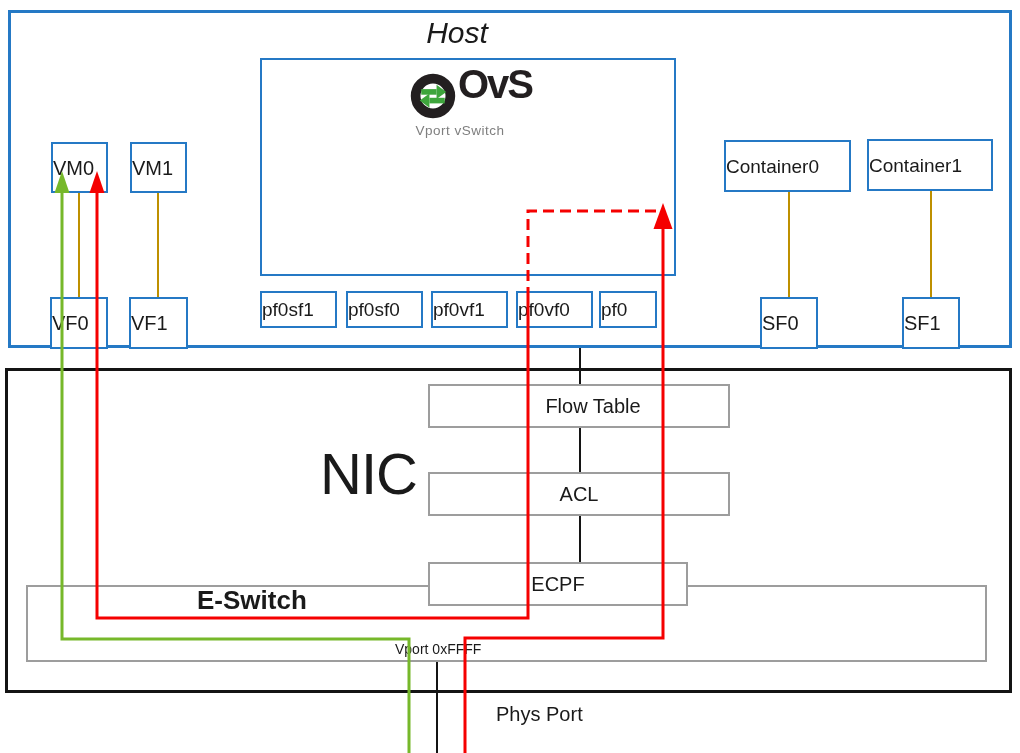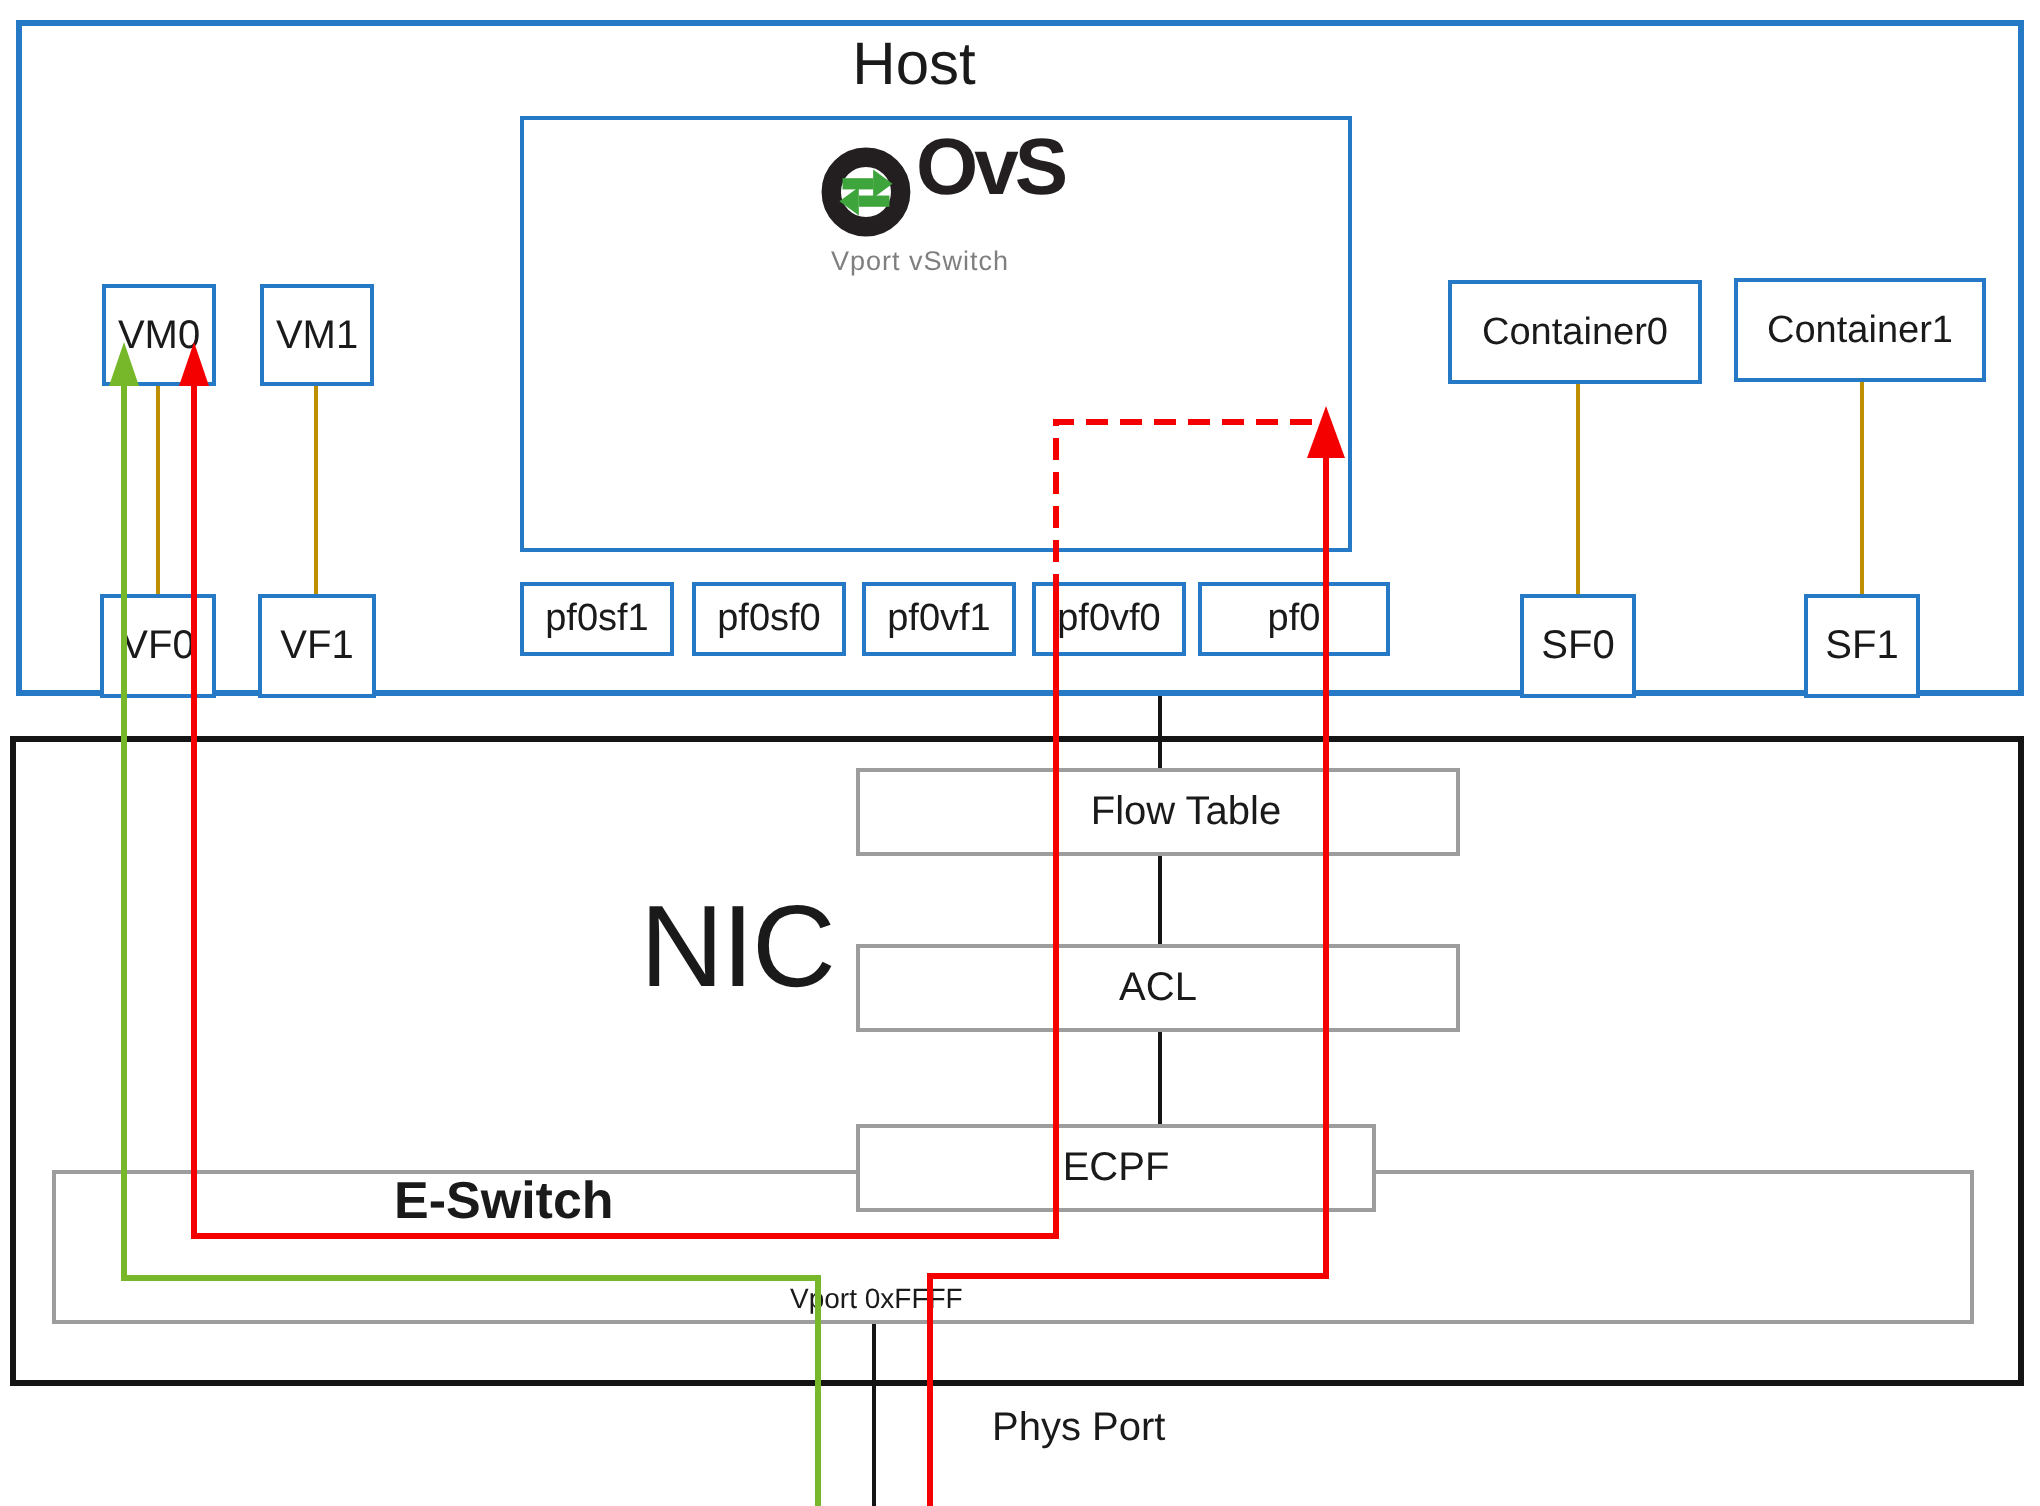--- a/index.html
+++ b/index.html
@@ -14,21 +14,21 @@
     --subtitle-gray:#7F7F7F;
     --text:#1A1A1A;
   }
   html,body{margin:0;padding:0;background:#fff;}
   body{font-family:"Liberation Sans",sans-serif;color:var(--text);}
   .canvas{position:relative;width:1020px;height:753px;background:#fff;overflow:hidden;}
   .abs{position:absolute;box-sizing:border-box;}
   .bluebox{
     border:2px solid var(--box-border-blue);
     background:#fff;
-    display:flex;align-items:center;justify-content:center;
+    display:flex;align-items:center;
     font-size:20px;line-height:1;z-index:3;
   }
   .graybox{
     border:2px solid var(--gray-border);
     background:#fff;
     display:flex;align-items:center;justify-content:center;
     font-size:20px;line-height:1;z-index:3;
   }
   .frame-host{border:3px solid var(--box-border-blue);background:#fff;z-index:1;}
   .frame-ovs{border:2px solid var(--box-border-blue);background:#fff;z-index:2;}
@@ -51,21 +51,21 @@
   .ovs-logo{display:flex;align-items:flex-start;z-index:4;}
   .ovs-text{font-size:40px;font-weight:700;letter-spacing:-2px;line-height:0.9;color:var(--ovs-black);}
   .ovs-sub{font-size:13.5px;color:var(--subtitle-gray);letter-spacing:0.5px;text-align:center;z-index:4;}
 </style>
 </head>
 <body>
 
 <div class="canvas">
 
   <div class="abs frame-host" style="left:8px;top:10px;width:1004px;height:338px;"></div>
-  <div class="abs title-host" style="left:457px;top:16px;">Host</div>
+  <div class="abs title-host" style="left:457px;top:16px;font-style:italic;">Host</div>
 
   <div class="abs frame-ovs" style="left:260px;top:58px;width:416px;height:218px;"></div>
   <div class="abs ovs-logo" style="left:409px;top:66px;">
     <svg width="49" height="49" viewBox="0 0 48 48" style="margin-top:6px;">
       <circle cx="23.5" cy="23.5" r="17" fill="none" stroke="var(--ovs-black)" stroke-width="9.5"></circle>
       <path d="M12 19.5 H27" stroke="var(--ovs-green)" stroke-width="5.5" fill="none"></path>
       <polygon points="27,12.5 27,26.5 36.5,19.5" fill="var(--ovs-green)"></polygon>
       <path d="M35 28 H20" stroke="var(--ovs-green)" stroke-width="5.5" fill="none"></path>
       <polygon points="20,21 20,35 10.5,28" fill="var(--ovs-green)"></polygon>
     </svg>
@@ -98,21 +98,21 @@
   </div>
   <div class="abs bluebox portbox" style="left:346px;top:291px;width:77px;height:37px;">
     <span>pf0sf0</span>
   </div>
   <div class="abs bluebox portbox" style="left:431px;top:291px;width:77px;height:37px;">
     <span>pf0vf1</span>
   </div>
   <div class="abs bluebox portbox" style="left:516px;top:291px;width:77px;height:37px;">
     <span>pf0vf0</span>
   </div>
-  <div class="abs bluebox portbox" style="left:599px;top:291px;width:96px;height:37px;">
+  <div class="abs bluebox portbox" style="left:599px;top:291px;width:58px;height:37px;">
     <span>pf0</span>
   </div>
   <div class="abs bluebox" style="left:760px;top:297px;width:58px;height:52px;">
     <span>SF0</span>
   </div>
   <div class="abs bluebox" style="left:902px;top:297px;width:58px;height:52px;">
     <span>SF1</span>
   </div>
 
   <div class="abs frame-nic" style="left:5px;top:368px;width:1007px;height:325px;"></div>

